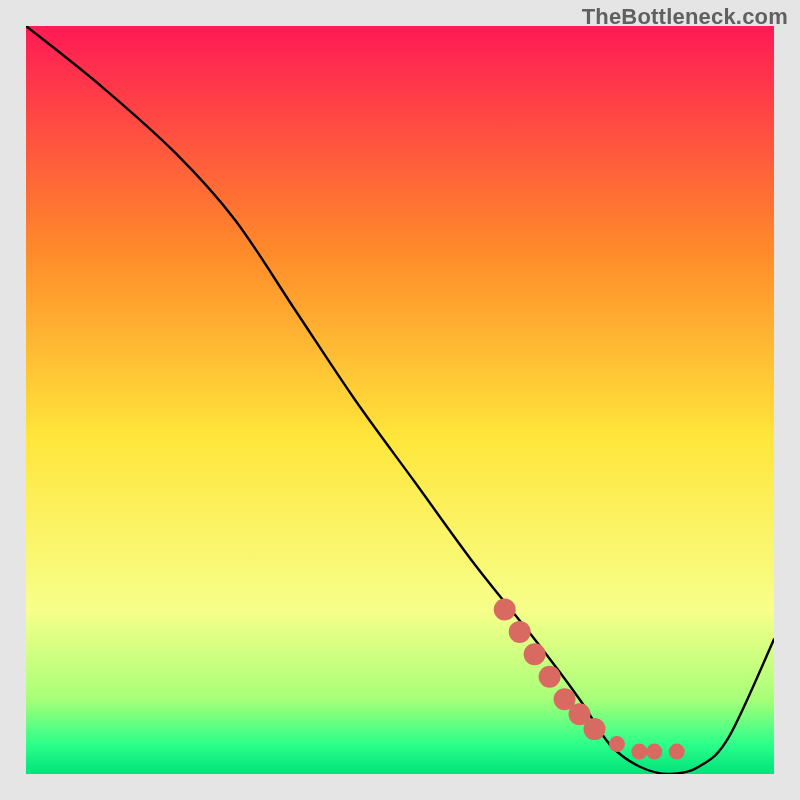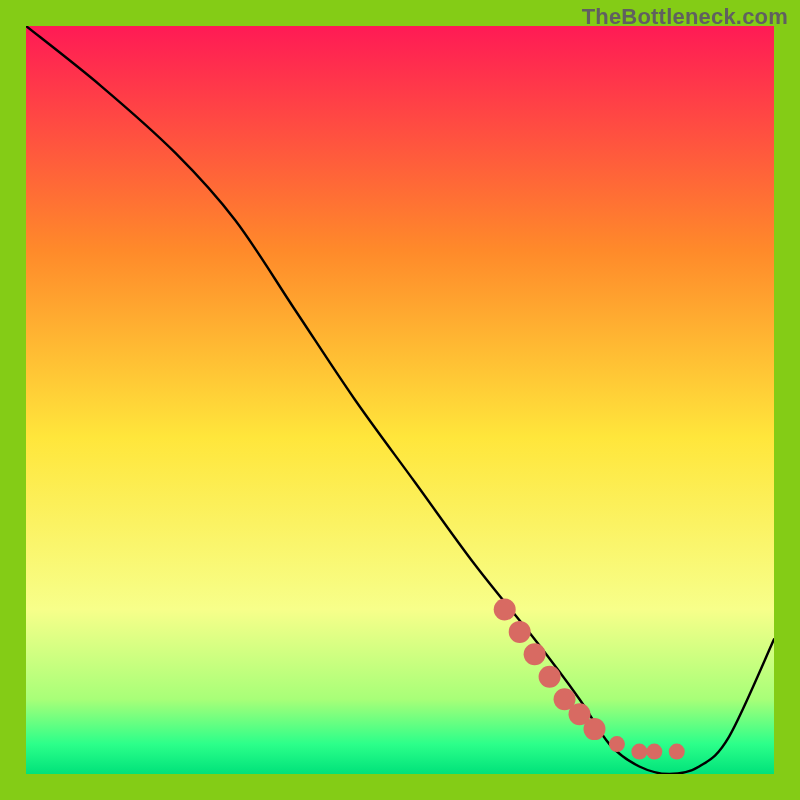--- a/index.html
+++ b/index.html
@@ -8,21 +8,21 @@
     width: 800px;
     height: 800px;
     background: #000000;
     overflow: hidden;
     font-family: Arial, Helvetica, sans-serif;
   }
   .stage {
     position: relative;
     width: 800px;
     height: 800px;
-    background: #84cc16;
+    background: #e5e5e5;
   }
   .attribution {
     position: absolute;
     top: 4px;
     right: 12px;
     color: #606060;
     font-size: 22px;
     font-weight: 600;
     letter-spacing: 0.2px;
     z-index: 30;

